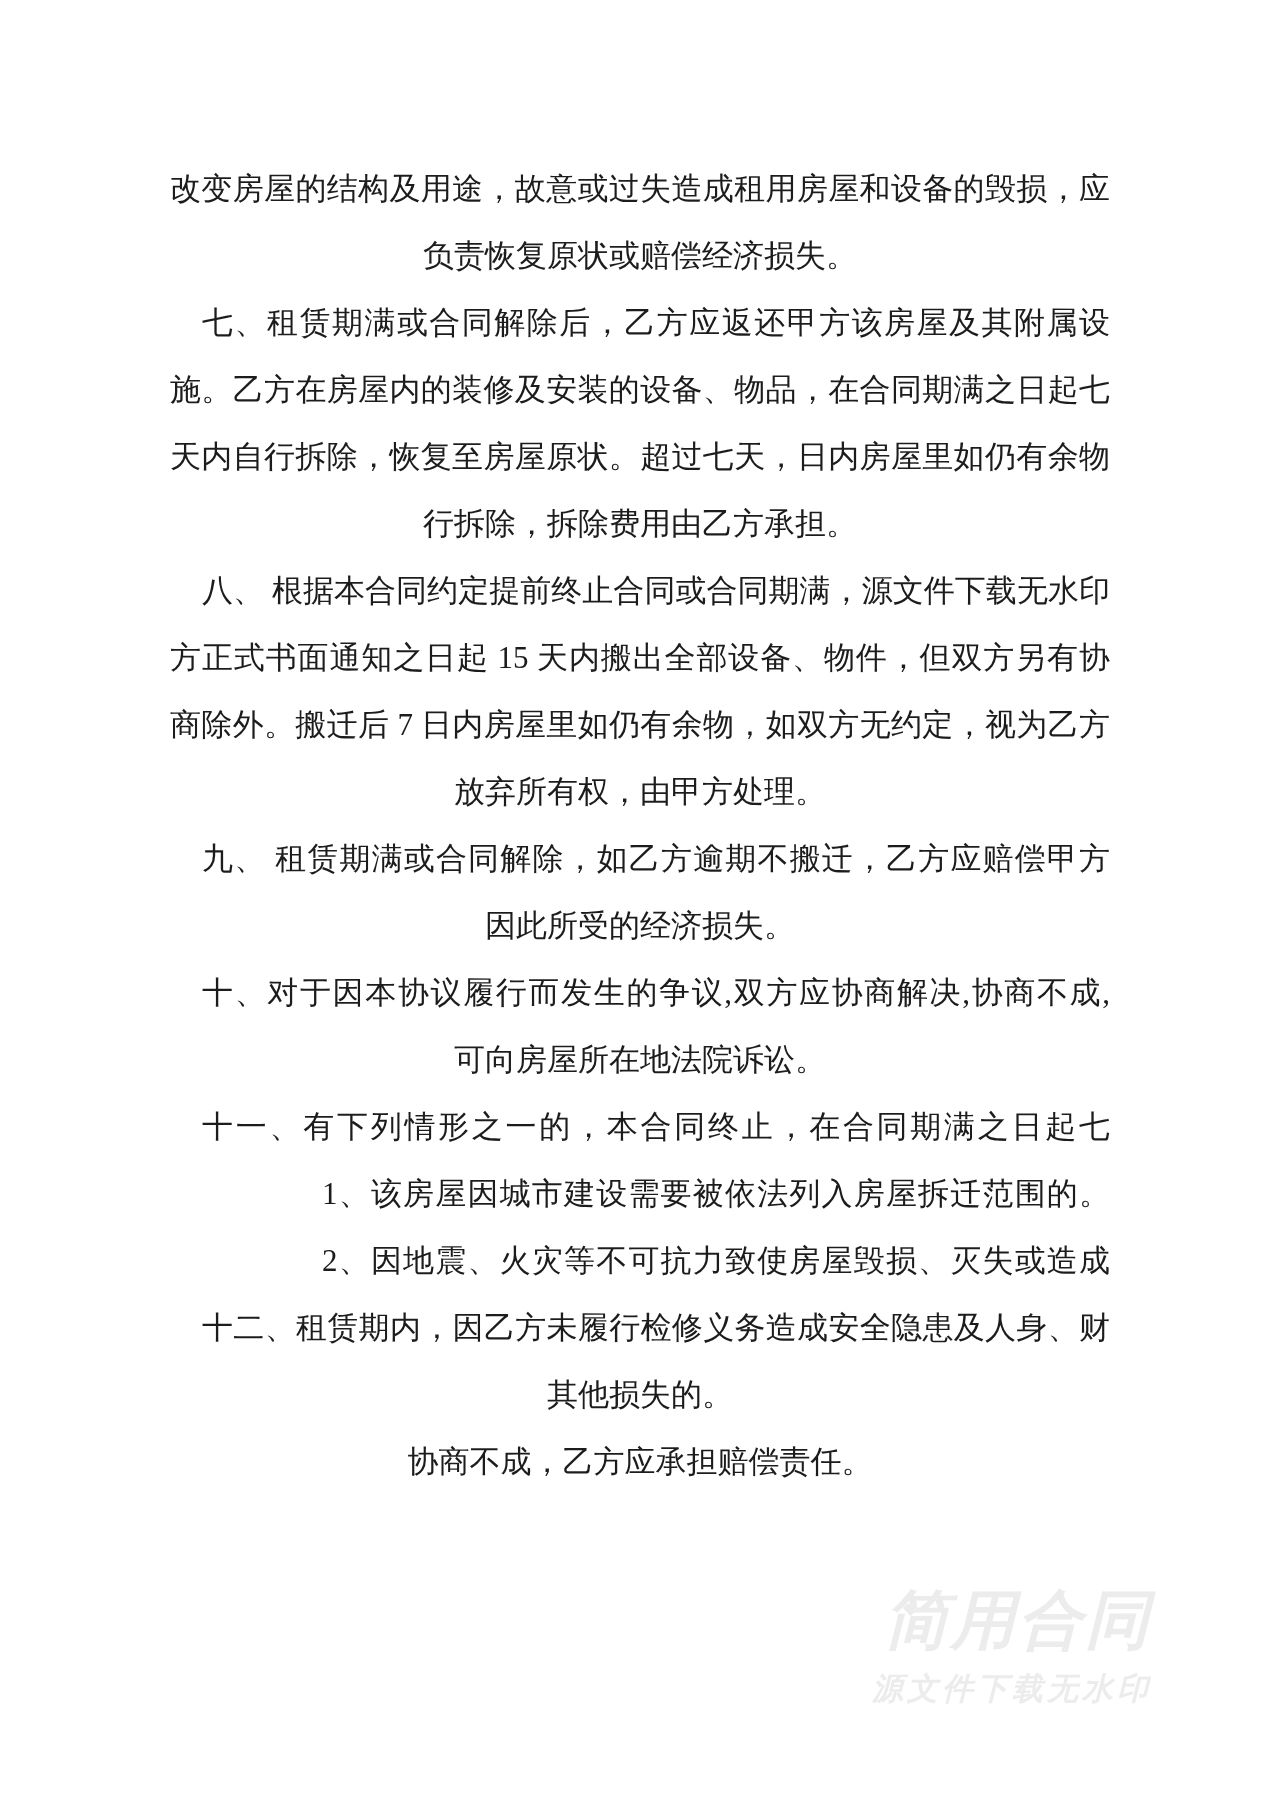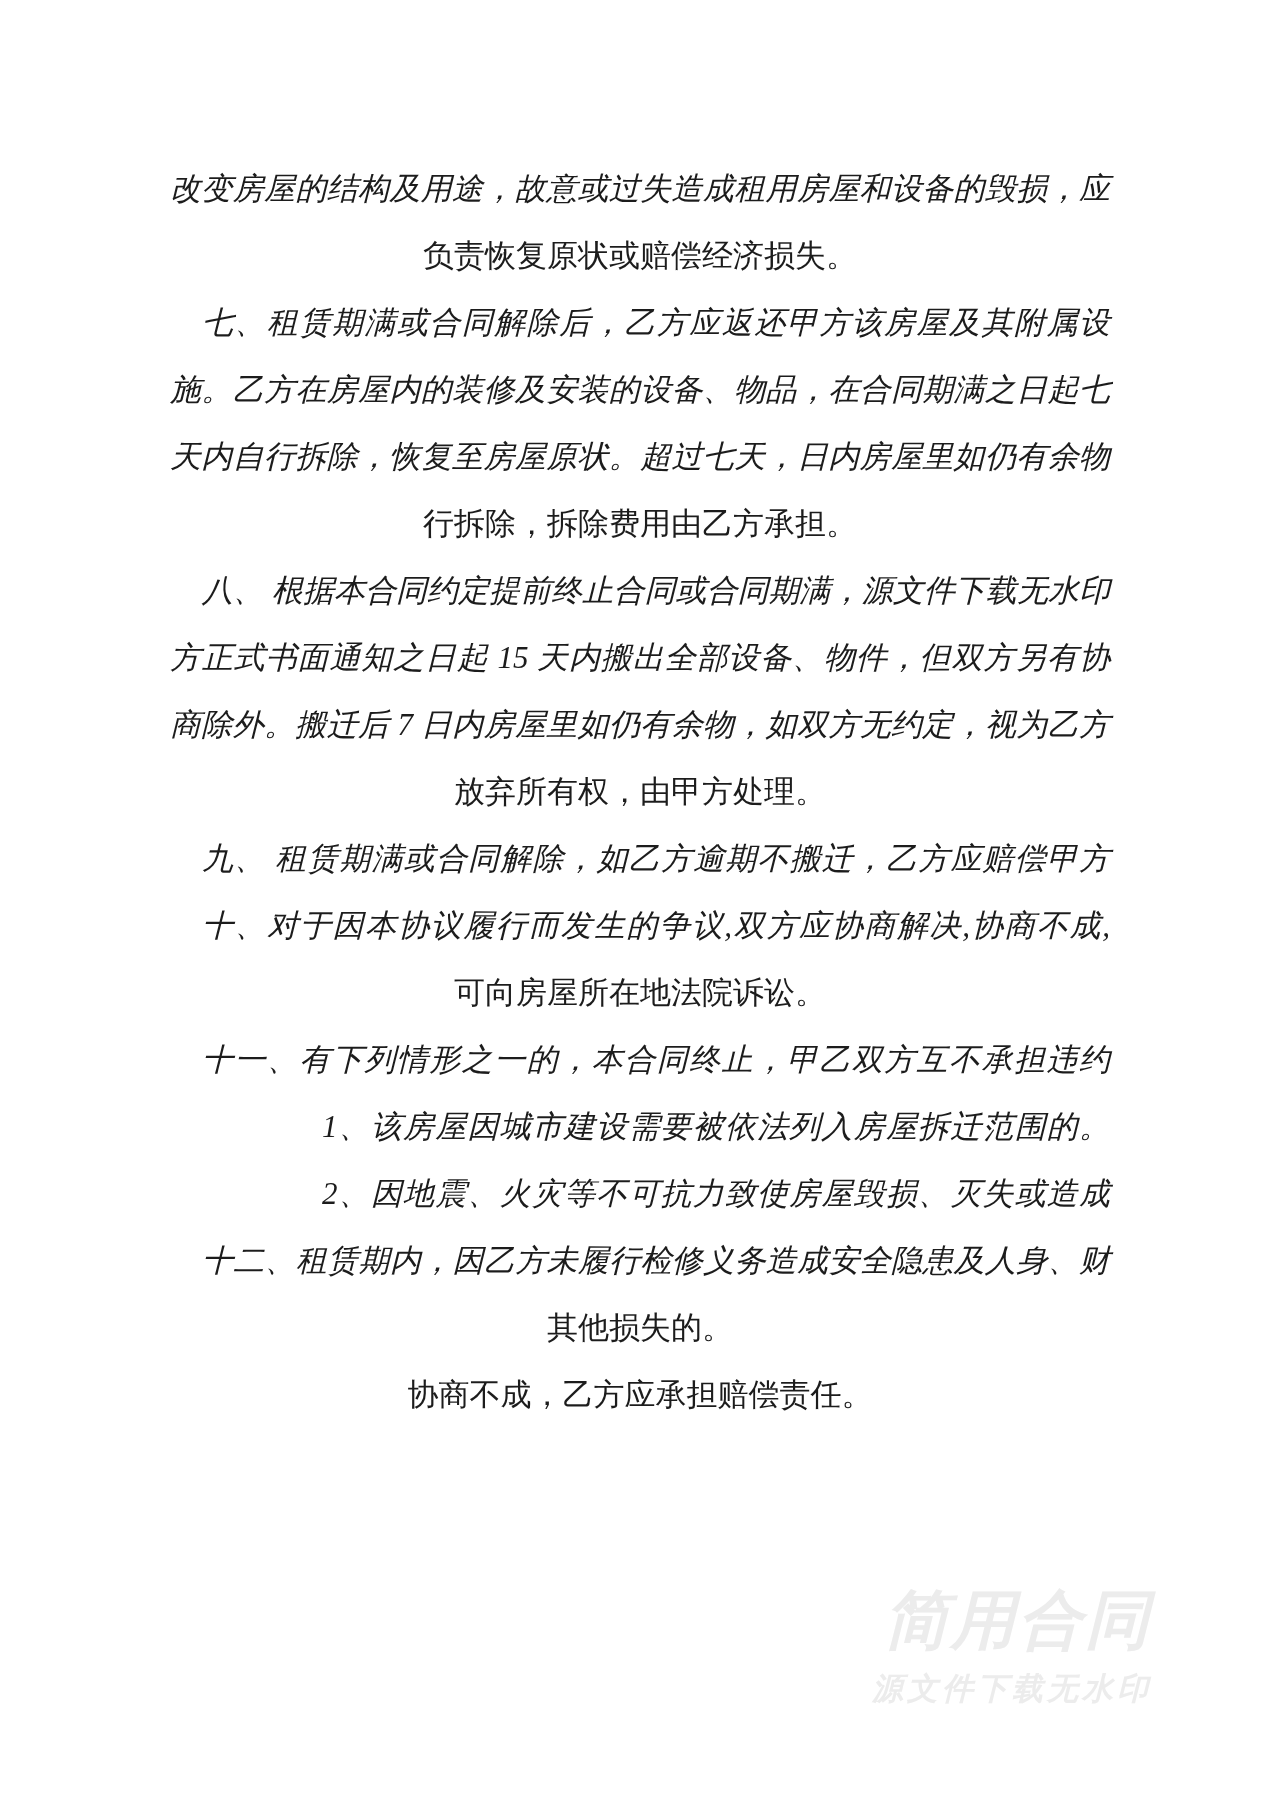--- a/index.html
+++ b/index.html
@@ -22,21 +22,20 @@
     font-size: 31px;
     line-height: 67px;
     height: 67px;
     color: #1c1c1c;
     text-align: center;
     overflow: visible;
   }
   .line.justify {
     text-align: justify;
     text-align-last: justify;
-    font-style: italic;
   }
   .line.indent-para { padding-left: 32px; }
   .line.indent-item { padding-left: 152px; }
   .watermark {
     position: absolute;
     right: 128px;
     bottom: 100px;
     text-align: right;
     color: #ececec;
     font-style: italic;
@@ -64,23 +63,24 @@
       <div class="line indent-none">负责恢复原状或赔偿经济损失。</div>
       <div class="line indent-para justify">七、租赁期满或合同解除后，乙方应返还甲方该房屋及其附属设</div>
       <div class="line indent-none justify">施。乙方在房屋内的装修及安装的设备、物品，在合同期满之日起七</div>
       <div class="line indent-none justify">天内自行拆除，恢复至房屋原状。超过七天，日内房屋里如仍有余物</div>
       <div class="line indent-none">行拆除，拆除费用由乙方承担。</div>
       <div class="line indent-para justify">八、 根据本合同约定提前终止合同或合同期满，源文件下载无水印</div>
       <div class="line indent-none justify">方正式书面通知之日起 15 天内搬出全部设备、物件，但双方另有协</div>
       <div class="line indent-none justify">商除外。搬迁后 7 日内房屋里如仍有余物，如双方无约定，视为乙方</div>
       <div class="line indent-none">放弃所有权，由甲方处理。</div>
       <div class="line indent-para justify">九、 租赁期满或合同解除，如乙方逾期不搬迁，乙方应赔偿甲方</div>
+      <div class="line indent-none">因此所受的经济损失。</div>
       <div class="line indent-para justify">十、对于因本协议履行而发生的争议,双方应协商解决,协商不成,</div>
       <div class="line indent-none">可向房屋所在地法院诉讼。</div>
-      <div class="line indent-para justify">十一、有下列情形之一的，本合同终止，甲乙双方互不承担违约</div>
+      <div class="line indent-para justify">十一、有下列情形之一的，本合同终止，在合同期满之日起七</div>
       <div class="line indent-item justify">1、该房屋因城市建设需要被依法列入房屋拆迁范围的。</div>
       <div class="line indent-item justify">2、因地震、火灾等不可抗力致使房屋毁损、灭失或造成</div>
       <div class="line indent-para justify">十二、租赁期内，因乙方未履行检修义务造成安全隐患及人身、财</div>
       <div class="line indent-none">其他损失的。</div>
       <div class="line indent-none">协商不成，乙方应承担赔偿责任。</div>
     </div>
   <div class="watermark">
     <div class="watermark-title">简用合同</div>
     <div class="watermark-sub">源文件下载无水印</div>
   </div>

